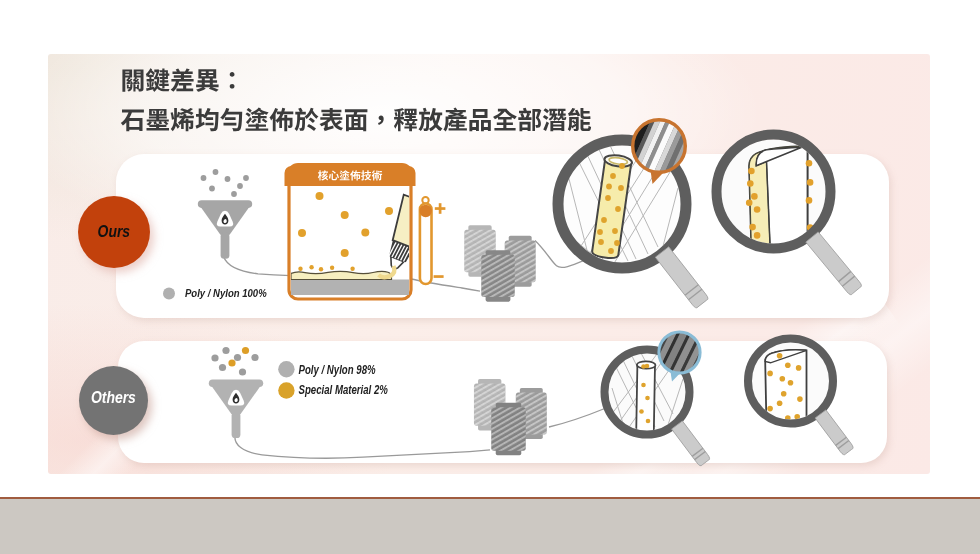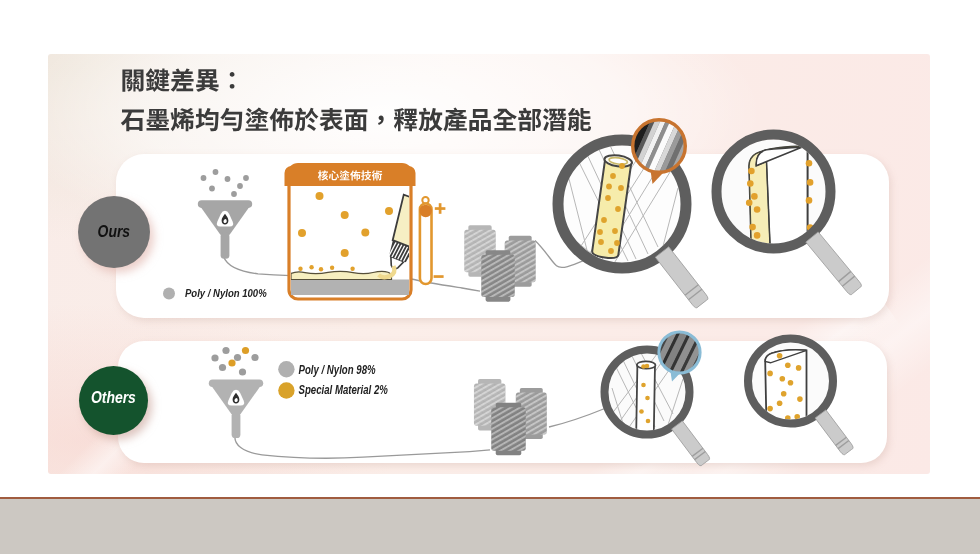--- a/index.html
+++ b/index.html
@@ -20,23 +20,23 @@
 .streak3{position:absolute;left:-40px;top:330px;width:50px;height:300px;
  background:linear-gradient(90deg,rgba(255,255,255,0),rgba(255,255,255,.5),rgba(255,255,255,0));
  transform:rotate(45deg);}
 .botline{position:absolute;left:0;top:497px;width:980px;height:2px;background:#a05c3f;}
 .botbar{position:absolute;left:0;top:499px;width:980px;height:55px;background:#ccc8c2;}
 .card{position:absolute;background:#ffffff;box-shadow:2px 3px 7px rgba(190,150,140,.25);}
 .card1{left:116px;top:154px;width:773px;height:164px;border-radius:28px;}
 .card2{left:118px;top:341px;width:769px;height:122px;border-radius:26px;}
 .circ{position:absolute;border-radius:50%;display:flex;align-items:center;justify-content:center;
  font-style:italic;font-weight:bold;}
-.circ1{left:78px;top:196px;width:72px;height:72px;background:#737373;color:#111;font-size:17px;
+.circ1{left:78px;top:196px;width:72px;height:72px;background:#c2410c;color:#111;font-size:17px;
  box-shadow:4px 5px 9px rgba(220,170,160,.55);text-align:right;}
-.circ2{left:78.5px;top:365.5px;width:69px;height:69px;background:#14532d;color:#fff;font-size:17px;padding-bottom:5px;box-sizing:border-box;
+.circ2{left:78.5px;top:365.5px;width:69px;height:69px;background:#737373;color:#fff;font-size:17px;padding-bottom:5px;box-sizing:border-box;
  box-shadow:4px 5px 9px rgba(200,160,150,.6);}
 .circ span{display:inline-block;transform:scaleX(.82);}
 svg.main{position:absolute;left:0;top:0;}
 </style></head><body>
 <div class="slide">
     <div class="streak1"></div>
     <div class="streak2"></div>
     <div class="streak3"></div>
   </div>
 <div class="botline"></div>

